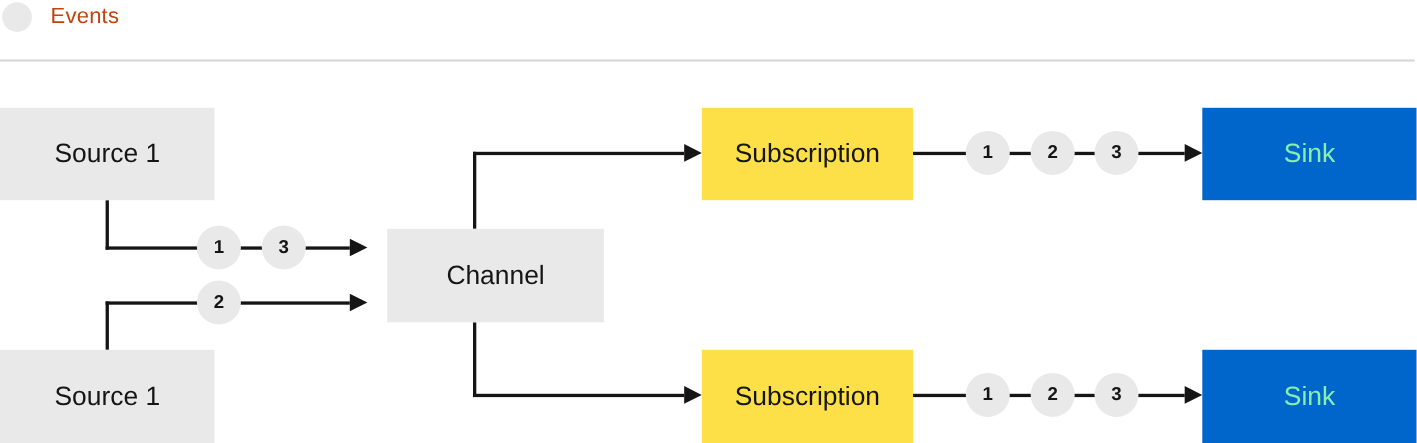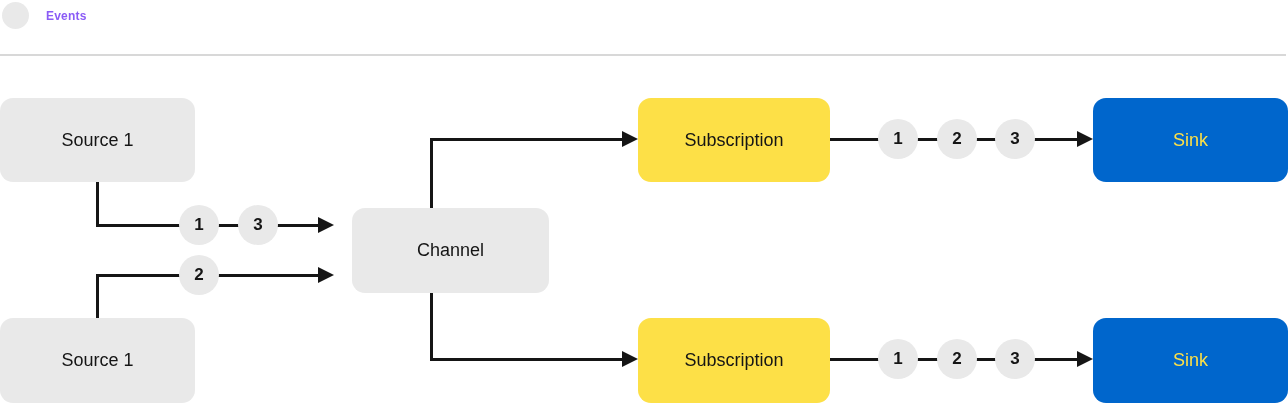--- a/index.html
+++ b/index.html
@@ -18,44 +18,43 @@
     align-items: center;
     gap: 17px;
   }
   .legend-circle {
     width: 27px; height: 27px;
     border-radius: 50%;
     background: #e9e9e9;
     flex: 0 0 auto;
   }
   .legend-label {
-    font-size: 12px;
-    font-weight: bold;
-    color: #8b5cf6;
+    font-size: 20px;
+    font-weight: normal;
+    color: #c2410c;
     letter-spacing: 0.2px;
   }
   .separator {
     position: absolute;
     left: 0; top: 54px;
     width: 1286px; height: 2px;
     background: #d8d8d8;
   }
   .node {
     position: absolute;
     display: flex;
     align-items: center;
     justify-content: center;
-    font-size: 18px;
+    font-size: 24px;
     color: #151515;
     z-index: 1;
-    border-radius: 13px;
   }
   .node.gray      { background: #e9e9e9; }
   .node.lightblue { background: #fde047; text-align: right; }
-  .node.blue      { background: #0066cc; color: #fde047; }
+  .node.blue      { background: #0066cc; color: #86efac; }
   .hline { position: absolute; height: 3px; background: #151515; z-index: 0; }
   .vline { position: absolute; width: 3px;  background: #151515; z-index: 0; }
   .arrow {
     position: absolute;
     width: 0; height: 0;
     border-top: 8px solid transparent;
     border-bottom: 8px solid transparent;
     border-left: 16px solid #151515;
     z-index: 0;
   }

